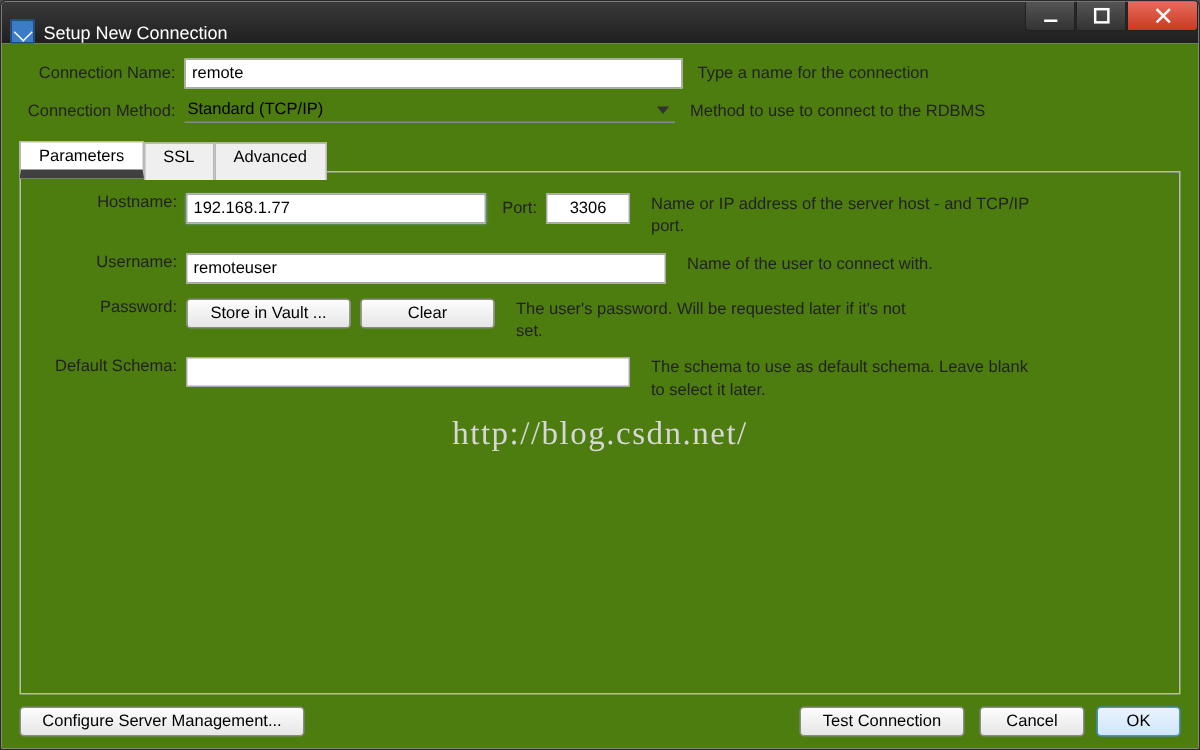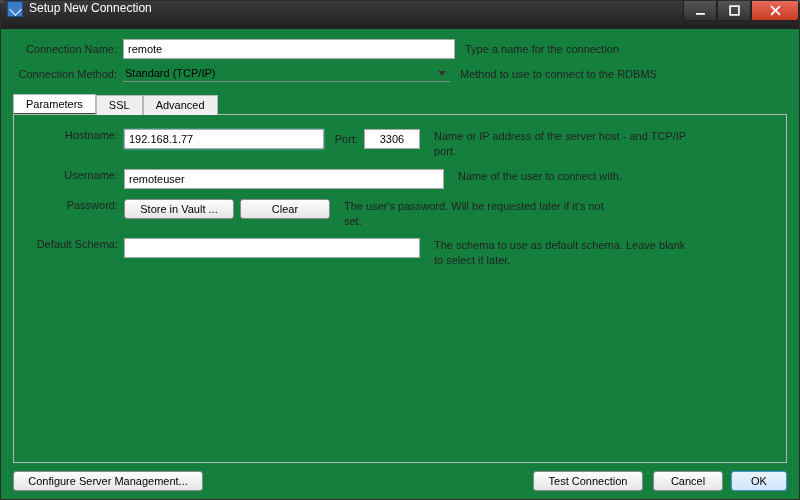--- a/index.html
+++ b/index.html
@@ -1,37 +1,37 @@
 <!DOCTYPE html>
 <html><head>
 <meta charset="utf-8">
 <style>
   * { box-sizing: border-box; font-family: "Segoe UI", Tahoma, sans-serif; font-size: 11px; }
   body { margin: 0; background: #555; }
   .window { width: 800px; height: 500px; background: #fff; border: 1px solid #2a2a2a; border-radius: 4px 4px 0 0; overflow: hidden; display: flex; flex-direction: column; box-shadow: 0 2px 10px rgba(0,0,0,0.5);}
-  .titlebar { height: 28px; background: linear-gradient(#3a3a3a,#1f1f1f); display: flex; align-items: flex-start; color: #fff; padding-left: 6px; }
+  .titlebar { height: 28px; background: linear-gradient(#3a3a3a,#1f1f1f); display: flex; align-items: flex-end; color: #fff; padding-left: 6px; }
   .titlebar .appicon { width: 16px; height: 16px; background:#3a7cc7; border:1px solid #1d4d82; margin-right: 6px; position:relative;}
   .titlebar .appicon:before{content:"";position:absolute;left:3px;top:3px;width:8px;height:8px;border:1px solid #fff;border-top:none;border-right:none;transform:rotate(-45deg);}
   .titlebar .title { flex:1; font-size: 12px; }
   .winbtns { display:flex; height:100%; }
   .winbtn { width: 34px; height: 20px; margin-top:0; background: linear-gradient(#555,#333); border:1px solid #222; border-top:none; display:flex;align-items:center;justify-content:center;color:#fff;font-size:12px;}
   .winbtn.min { border-radius:0 0 0 3px;}
   .winbtn.close { width:48px; background: linear-gradient(#e86b5c,#c83a22); border-radius:0 0 3px 0; font-weight:bold;}
   .winbtn svg { width:11px;height:11px;stroke:#fff;stroke-width:1.5;fill:none;}
-  .content { flex:1; padding: 10px 12px 8px 12px; display:flex; flex-direction:column; background:#15803d;}
+  .content { flex:1; padding: 10px 12px 8px 12px; display:flex; flex-direction:column; background:#4d7c0f;}
   .row { display:flex; align-items:center; margin-bottom:6px; }
   .lbl { width: 110px; text-align:right; padding-right:6px; color:#222;}
   input[type=text] { border:1px solid #a9a9a9; padding:2px 4px; height:20px; background:#fff; font-size:11px;}
   .hint { font-size:11px; color:#222; margin-left:10px; flex:1;}
   .method-wrap{ flex:1; max-width:440px; display:flex; border-bottom:1px solid #888; align-items:center;}
   .dropdown-arrow{ width:0;height:0;border-left:4px solid transparent;border-right:4px solid transparent;border-top:5px solid #333;margin-right:4px;}
   .tabsframe { border:1px solid #b9b9b9; flex:1; margin-top:4px; position:relative; padding:14px 10px 10px 10px;}
   .tabstrip { display:flex; position:absolute; top:-21px; left:-1px;}
   .tab { border:1px solid #b9b9b9; padding:3px 12px; background:#fdfdfd; border-bottom:none; margin-right:0; font-size:11px;}
-  .tab.active { background:#fff; border-bottom:1px solid #404040; position:relative; z-index:2;}
+  .tab.active { background:#fff; border-bottom:6px solid #404040; position:relative; z-index:2;}
   .tab.inactive { background:#efefef; position:relative; top:1px;}
   .paramrow { display:flex; align-items:flex-start; margin-bottom:10px;}
   .paramrow .lbl { width:100px;}
   .paramrow .fields { display:flex; align-items:center;}
   .paramrow .desc { font-size:11px; color:#222; margin-left:14px; flex:1; max-width:260px; line-height:1.35;}
   .btn { background:linear-gradient(#fdfdfd,#e6e6e6); border:1px solid #8a8a8a; border-radius:3px; padding:3px 14px; font-size:11px; min-width:60px;}
   .btn.ok{ border-color:#4a90d9; background:linear-gradient(#eaf3fc,#cfe6fb); min-width:56px;}
   .footer { display:flex; align-items:center; padding-top:8px;}
   .footer .spacer{flex:1;}
   .watermark{position:absolute;left:50%;top:50%;transform:translate(-50%,-50%);font-size:22px;color:#d7d7d7;letter-spacing:1px;pointer-events:none;font-family:SimSun,serif;}
@@ -83,20 +83,21 @@
 
     <div style="height:22px;"></div>
 
     <div class="tabsframe">
       <div class="tabstrip">
         <div class="tab active">Parameters</div>
         <div class="tab inactive">SSL</div>
         <div class="tab inactive">Advanced</div>
       </div>
 
+      <div class="watermark">http://blog.csdn.net/</div>
 
       <div class="paramrow">
         <div class="lbl">Hostname:</div>
         <div class="fields">
           <input type="text" class="hostname-field" value="192.168.1.77" style="">
           <div class="lbl" style="width:40px;">Port:</div>
           <input type="text" style="width: 56px; text-align: center;" value="3306">
         </div>
         <div class="desc">Name or IP address of the server host - and TCP/IP port.</div>
       </div>

